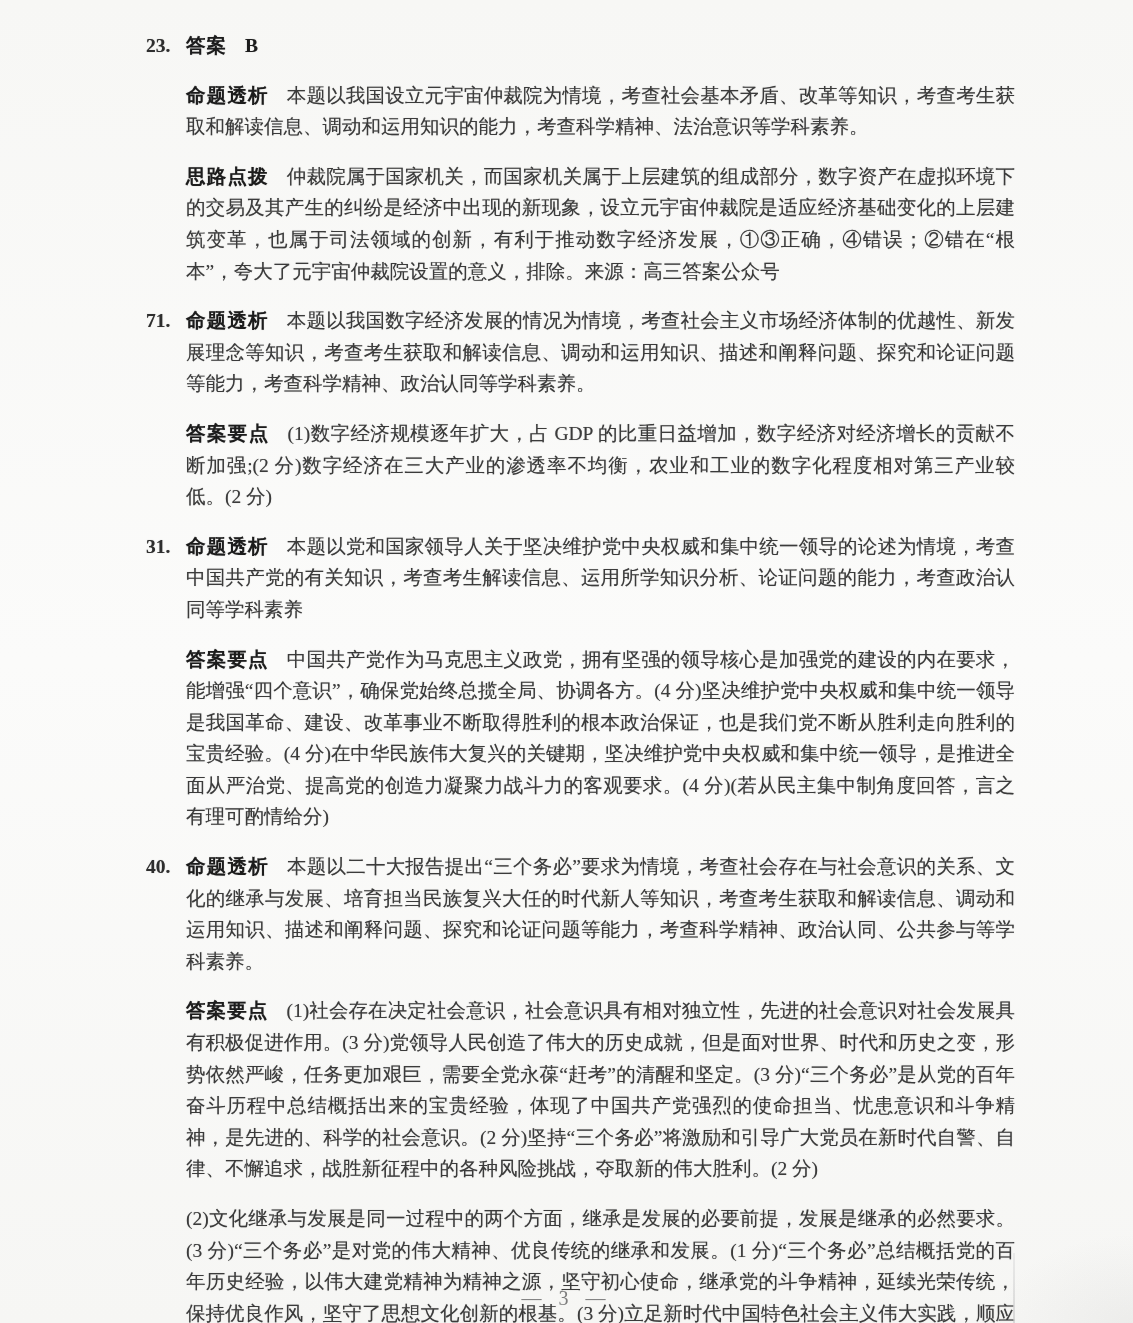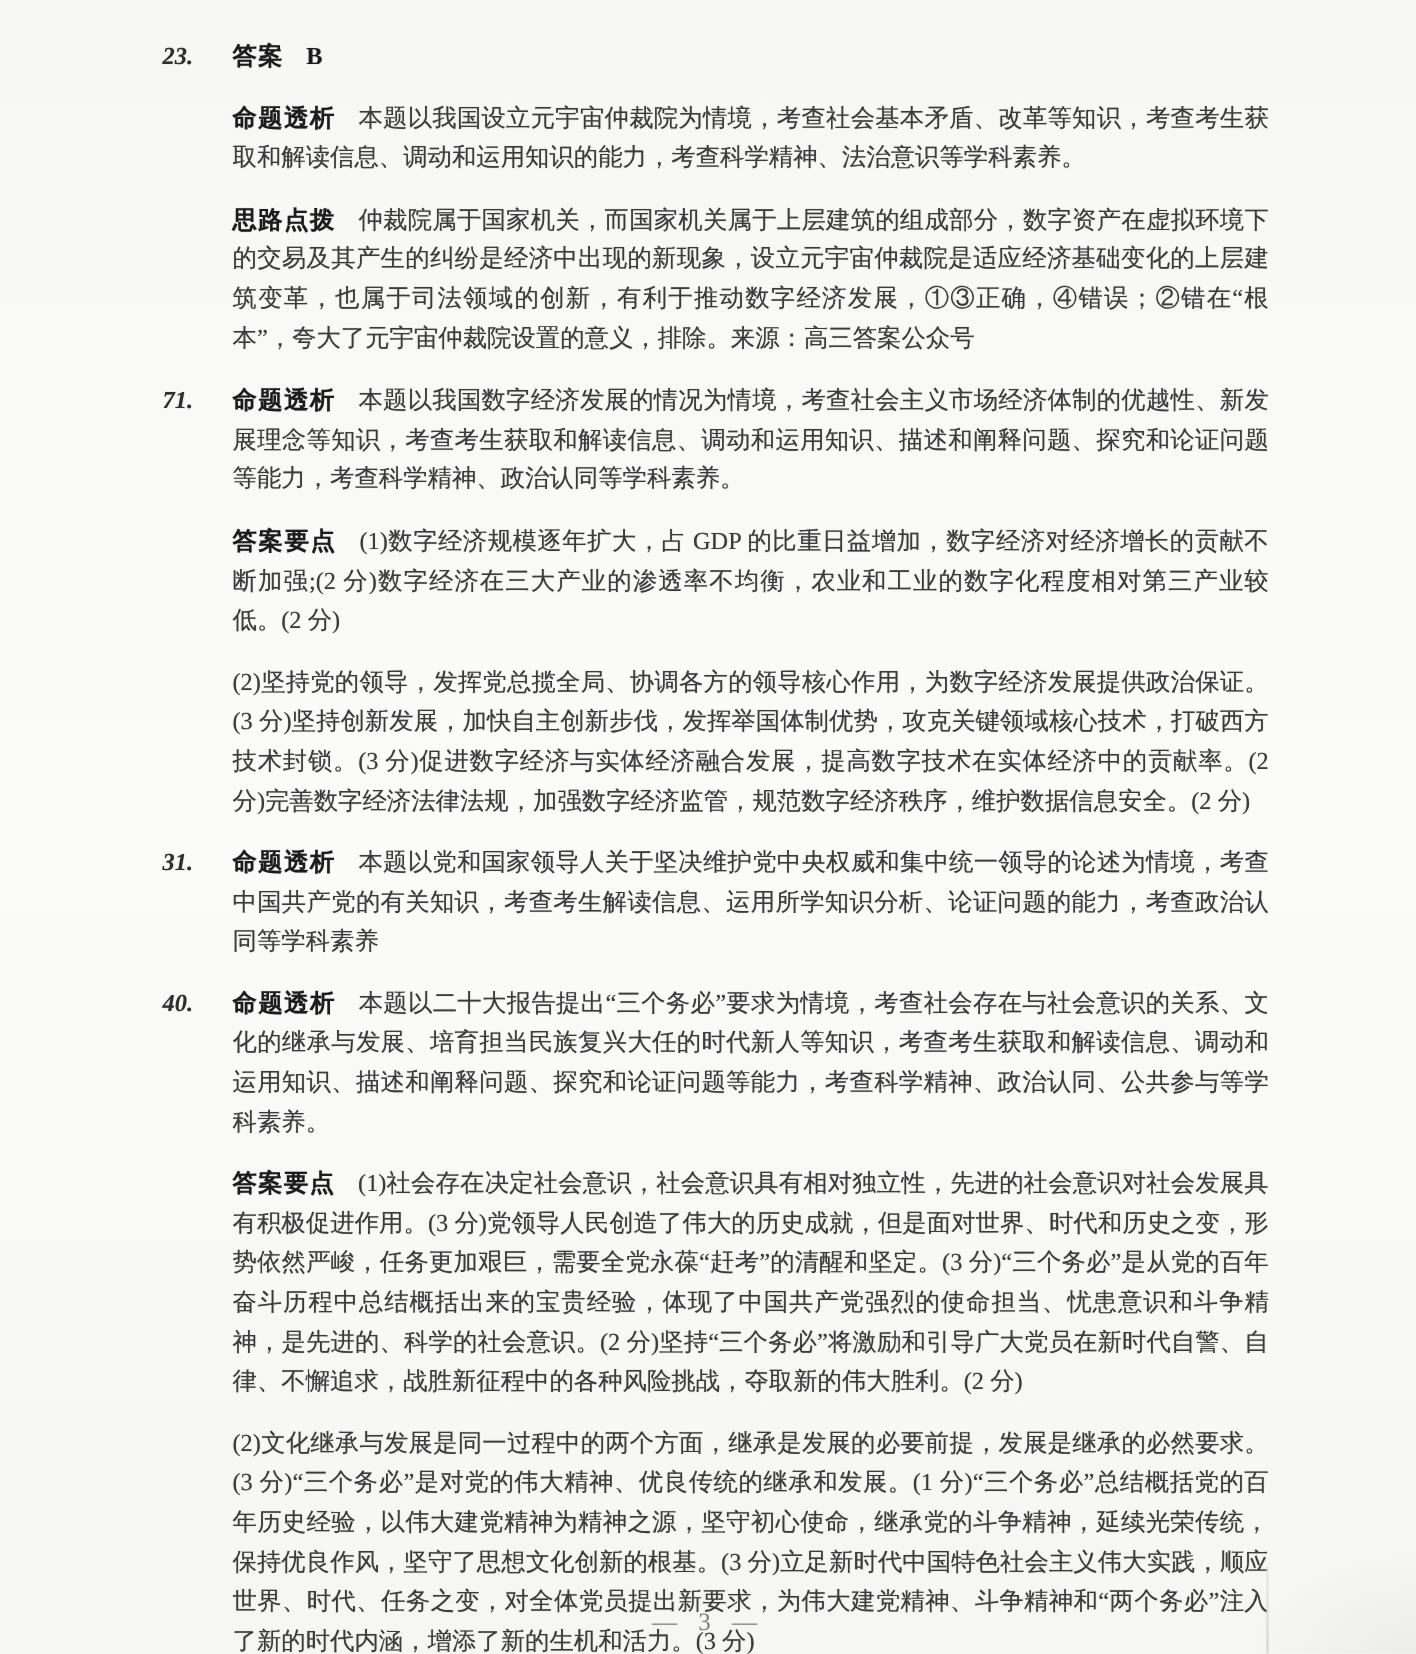--- a/index.html
+++ b/index.html
@@ -20,26 +20,25 @@
     color: #3b3b3b;
     text-shadow: 0 0 0.8px rgba(80,80,80,0.55);
     overflow: hidden;
   }
   .question {
     position: relative;
     padding-left: 38px;
   }
   .qnum {
     position: absolute;
-    left: 0;
+    left: 16px;
     top: 0;
     width: 36px;
     font-weight: 600;
     color: #2e2e2e;
-    font-style: italic;
   }
   .para {
     margin: 18px;
     text-align: justify;
     text-justify: inter-ideograph;
   }
   .plabel:not(:empty) {
     font-weight: 700;
     color: #1c1c1c;
     margin-right: 18px;
@@ -88,26 +87,26 @@
     <span class="qnum">23.</span>
     <p class="para"><span class="plabel">答案</span><span class="ptext answer-letter">B</span></p>
     <p class="para"><span class="plabel">命题透析</span><span class="ptext">本题以我国设立元宇宙仲裁院为情境，考查社会基本矛盾、改革等知识，考查考生获取和解读信息、调动和运用知识的能力，考查科学精神、法治意识等学科素养。</span></p>
     <p class="para"><span class="plabel">思路点拨</span><span class="ptext">仲裁院属于国家机关，而国家机关属于上层建筑的组成部分，数字资产在虚拟环境下的交易及其产生的纠纷是经济中出现的新现象，设立元宇宙仲裁院是适应经济基础变化的上层建筑变革，也属于司法领域的创新，有利于推动数字经济发展，①③正确，④错误；②错在“根本”，夸大了元宇宙仲裁院设置的意义，排除。来源：高三答案公众号</span></p>
   </div>
 
   <div class="question">
     <span class="qnum">71.</span>
     <p class="para"><span class="plabel">命题透析</span><span class="ptext">本题以我国数字经济发展的情况为情境，考查社会主义市场经济体制的优越性、新发展理念等知识，考查考生获取和解读信息、调动和运用知识、描述和阐释问题、探究和论证问题等能力，考查科学精神、政治认同等学科素养。</span></p>
     <p class="para"><span class="plabel">答案要点</span><span class="ptext">(1)数字经济规模逐年扩大，占 GDP 的比重日益增加，数字经济对经济增长的贡献不断加强;(2 分)数字经济在三大产业的渗透率不均衡，农业和工业的数字化程度相对第三产业较低。(2 分)</span></p>
-    <p class="para"><span class="plabel"></span><span class="ptext">(2)坚持党的领导，发挥党总揽全局、协调各方的领导核心作用，为数字经济发展提供政治保证。(3 分)坚持创新发展，加快自主创新步伐，发挥举国体制优势，攻克关键领域核心技术，打破西方技术封锁。(3 分)促进数字经济与实体经济融合发展，提高数字技术在实体经济中的贡献率。(2 分)完善数字经济法律法规，加强数字经济监管，规范数字经济秩序，维护数据信息安全。(2 分)</span></p>
   </div>
 
   <div class="question">
     <span class="qnum">31.</span>
     <p class="para"><span class="plabel">命题透析</span><span class="ptext">本题以党和国家领导人关于坚决维护党中央权威和集中统一领导的论述为情境，考查中国共产党的有关知识，考查考生解读信息、运用所学知识分析、论证问题的能力，考查政治认同等学科素养</span></p>
+    <p class="para"><span class="plabel">答案要点</span><span class="ptext">中国共产党作为马克思主义政党，拥有坚强的领导核心是加强党的建设的内在要求，能增强“四个意识”，确保党始终总揽全局、协调各方。(4 分)坚决维护党中央权威和集中统一领导是我国革命、建设、改革事业不断取得胜利的根本政治保证，也是我们党不断从胜利走向胜利的宝贵经验。(4 分)在中华民族伟大复兴的关键期，坚决维护党中央权威和集中统一领导，是推进全面从严治党、提高党的创造力凝聚力战斗力的客观要求。(4 分)(若从民主集中制角度回答，言之有理可酌情给分)</span></p>
   </div>
 
   <div class="question">
     <span class="qnum">40.</span>
     <p class="para"><span class="plabel">命题透析</span><span class="ptext">本题以二十大报告提出“三个务必”要求为情境，考查社会存在与社会意识的关系、文化的继承与发展、培育担当民族复兴大任的时代新人等知识，考查考生获取和解读信息、调动和运用知识、描述和阐释问题、探究和论证问题等能力，考查科学精神、政治认同、公共参与等学科素养。</span></p>
     <p class="para"><span class="plabel">答案要点</span><span class="ptext">(1)社会存在决定社会意识，社会意识具有相对独立性，先进的社会意识对社会发展具有积极促进作用。(3 分)党领导人民创造了伟大的历史成就，但是面对世界、时代和历史之变，形势依然严峻，任务更加艰巨，需要全党永葆“赶考”的清醒和坚定。(3 分)“三个务必”是从党的百年奋斗历程中总结概括出来的宝贵经验，体现了中国共产党强烈的使命担当、忧患意识和斗争精神，是先进的、科学的社会意识。(2 分)坚持“三个务必”将激励和引导广大党员在新时代自警、自律、不懈追求，战胜新征程中的各种风险挑战，夺取新的伟大胜利。(2 分)</span></p>
     <p class="para"><span class="plabel"></span><span class="ptext">(2)文化继承与发展是同一过程中的两个方面，继承是发展的必要前提，发展是继承的必然要求。(3 分)“三个务必”是对党的伟大精神、优良传统的继承和发展。(1 分)“三个务必”总结概括党的百年历史经验，以伟大建党精神为精神之源，坚守初心使命，继承党的斗争精神，延续光荣传统，保持优良作风，坚守了思想文化创新的根基。(3 分)立足新时代中国特色社会主义伟大实践，顺应世界、时代、任务之变，对全体党员提出新要求，为伟大建党精神、斗争精神和“两个务必”注入了新的时代内涵，增添了新的生机和活力。(3 分)</span></p>
     <p class="para"><span class="plabel"></span><span class="ptext">(3)答案示例：广大青年学生要树立“四个自信”，坚定理想信念，坚持立场和原则;(2 分)增强学习意识，提高辨别是非的能力，掌握斗争的方法和策略;(2 分)主动在各种斗争实践中淬炼思想、磨炼意志，增强胆魄，增长才干。(2 分)</span></p>
   </div>
 

